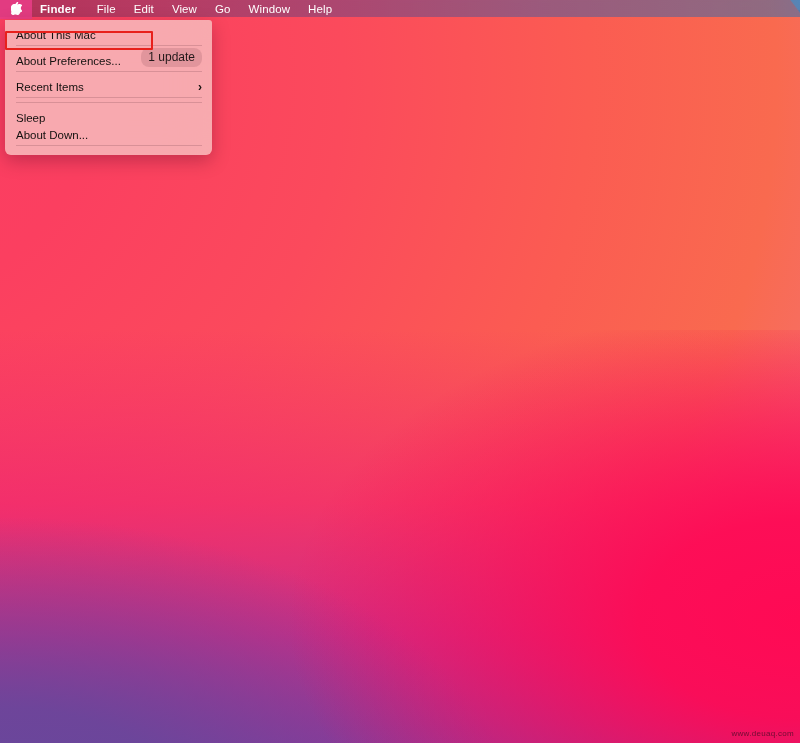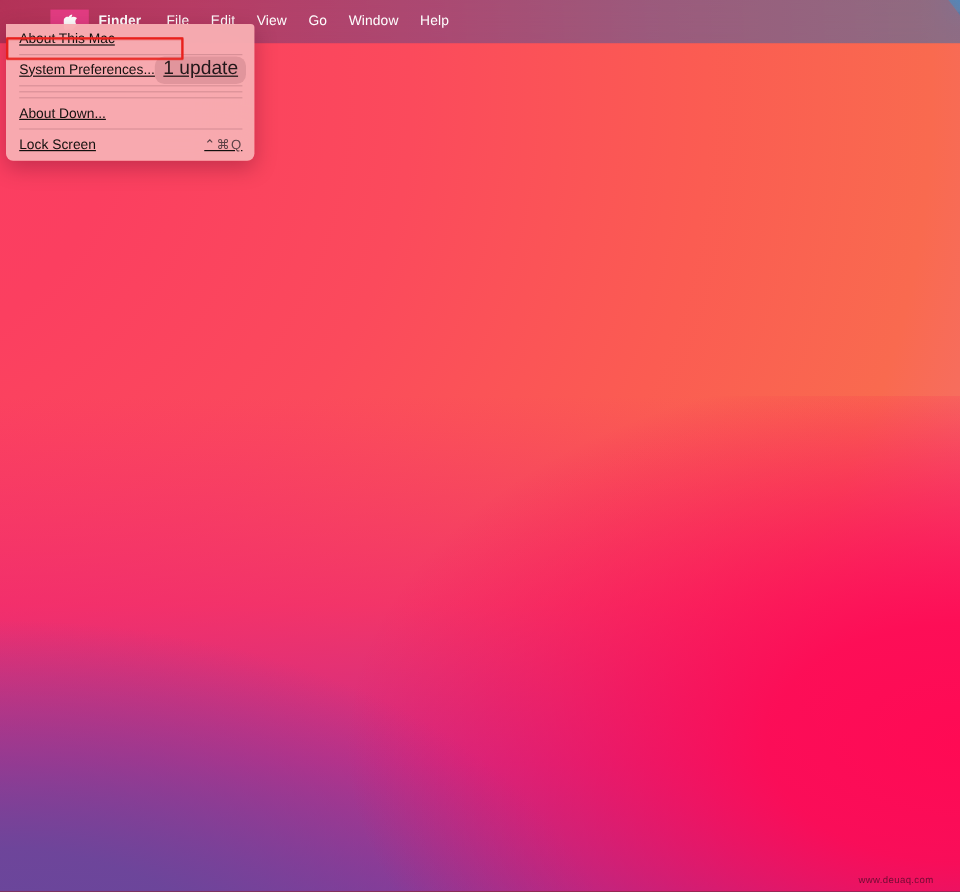--- a/index.html
+++ b/index.html
@@ -68,31 +68,30 @@
   .wp-bottom-wash {
     position:absolute; left:0; top:330px; width:800px; height:413px;
     background:
       radial-gradient(100% 120% at 100% 70%, #ff0a54 0%, rgba(255,10,84,0.92) 20%, rgba(255,10,84,0) 64%),
       radial-gradient(95% 110% at 0% 120%, #67479b 0%, rgba(103,71,155,0.9) 26%, rgba(103,71,155,0) 68%),
       linear-gradient(180deg, rgba(250,70,90,0) 0%, rgba(236,25,120,0.55) 42%, rgba(197,35,142,0.85) 74%, rgba(150,50,155,0.95) 100%);
   }
 
   
   .menubar {
-    position:absolute; left:0; top:0; width:800px; height:36px;
+    position:absolute; left:0; top:0; width:800px; height:17px;
     display:flex; align-items:center;
     background:linear-gradient(90deg,
        rgba(120,40,80,0.55) 0%,
        rgba(126,55,104,0.55) 20%,
        rgba(104,72,134,0.55) 46%,
        rgba(76,92,158,0.55) 68%,
        rgba(55,110,172,0.55) 100%);
     backdrop-filter:blur(12px);
     z-index:10;
-    padding-left:42px;
   }
   .apple-slot {
     width:32px; height:20px;
     display:flex; align-items:center; justify-content:center;
     background:rgba(232,62,136,0.88);
   }
   .apple-glyph { display:block; }
   .mb-item {
     height:20px; display:flex; align-items:center;
     padding:0 9px;
@@ -114,43 +113,42 @@
     border-bottom-right-radius:6px;
     border-top-right-radius:3px;
     box-shadow:0 6px 18px rgba(60,0,30,0.28);
     padding:4px 0 5px 0;
     z-index:20;
     overflow:hidden;
   }
   .menu-row {
     position:relative;
     height:17px;
-    display:flex; align-items:center;
+    display:flex; align-items:flex-end;
     padding:0 10px 0 11px;
     font-size:11.5px;
     color:#14110f;
     white-space:nowrap;
-    text-decoration:underline;
   }
   .menu-row .label { flex:0 0 auto; }
   .menu-row .spacer { flex:1 1 auto; }
   .menu-row .shortcut {
     font-size:11px;
     color:#5d4247;
     letter-spacing:1px;
     font-family:"Liberation Sans", sans-serif;
   }
   .menu-row .chev {
     font-size:12px; color:#17120f; font-weight:bold;
     line-height:1;
   }
   .badge {
     background:rgba(206,133,140,0.55);
     color:#23181a;
-    font-size:16px;
+    font-size:12px;
     line-height:1;
     padding:3px 7px 4px 7px;
     border-radius:8px;
     white-space:nowrap;
   }
   .sep {
     height:1px;
     margin:4px 10px 4px 11px;
     background:rgba(110,60,70,0.22);
   }
@@ -162,21 +160,21 @@
     width:148px; height:19px;
     border:2px solid #e8201c;
     border-radius:1px;
     pointer-events:none;
     z-index:25;
   }
 
   
   .watermark {
     position:absolute;
-    right:22px; bottom:5px;
+    right:6px; bottom:5px;
     font-size:8px;
     color:rgba(30,10,25,0.62);
     letter-spacing:0.3px;
     z-index:30;
   }
 </style>
 </head>
 <body>
 
 <div id="screen">
@@ -208,47 +206,50 @@
 
   <div class="apple-menu">
 
     <div class="menu-row">
       <span class="label">About This Mac</span>
     </div>
 
     <div class="sep"></div>
 
     <div class="menu-row">
-      <span class="label">System Preferences...</span>
+      <span class="label">About Preferences...</span>
       <span class="spacer"></span>
       <span class="badge">1 update</span>
     </div>
 
 
     <div class="sep"></div>
 
-
-    <div class="sep"></div>
-
-
-    <div class="sep"></div>
-
+    <div class="menu-row">
+      <span class="label">Recent Items</span>
+      <span class="spacer"></span>
+      <span class="chev">›</span>
+    </div>
+
+    <div class="sep"></div>
+
+
+    <div class="sep"></div>
+
+    <div class="menu-row">
+      <span class="label">Sleep</span>
+    </div>
 
 
     <div class="menu-row">
       <span class="label">About Down...</span>
     </div>
 
     <div class="sep"></div>
 
-    <div class="menu-row">
-      <span class="label">Lock Screen</span>
-      <span class="spacer"></span>
-      <span class="shortcut">⌃⌘Q</span>
-    </div>
 
 
   </div>
 
   <div class="redbox"></div>
 
   <div class="watermark">www.deuaq.com</div>
 
 </div>
 

